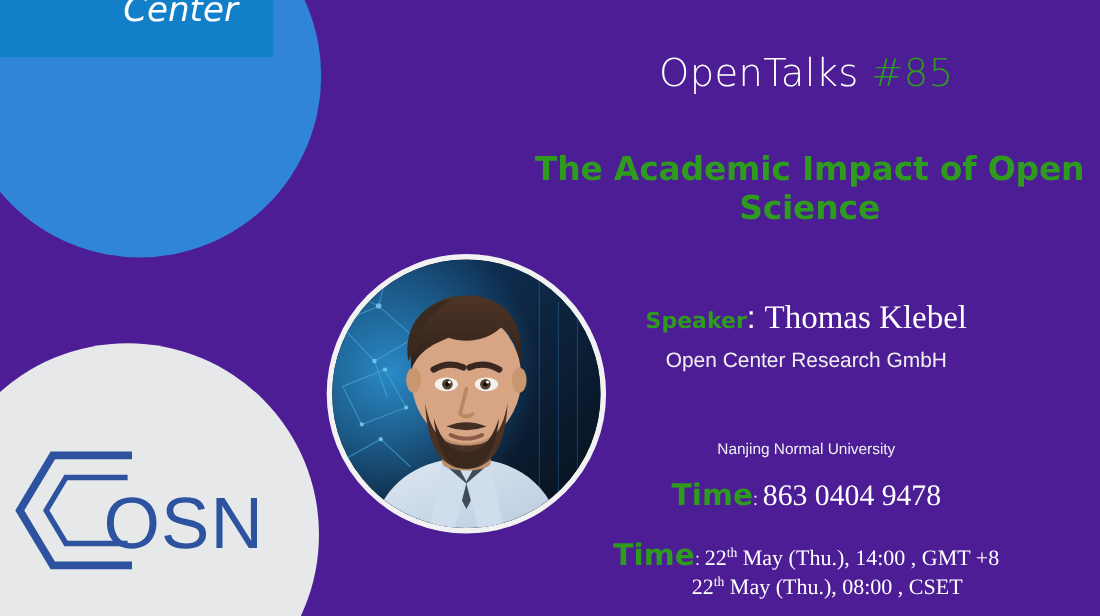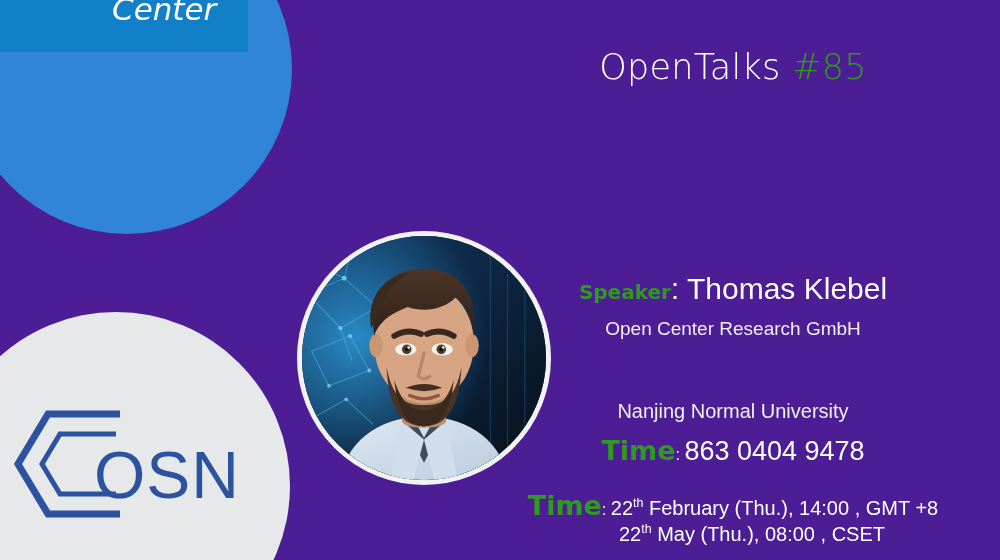--- a/index.html
+++ b/index.html
@@ -153,35 +153,35 @@
     text-align: center;
     white-space: nowrap;
   }
   .lbl {
     color: #2e9a1e;
     font-weight: bold;
     font-family: "DejaVu Sans", sans-serif;
   }
   .val {
     color: #ffffff;
-    font-family: Liberation Sans, sans-serif;
+    font-family: Liberation Serif, serif;
   }
   .colon { color: #ffffff; }
 
   .line-speaker { top: 272px; font-size: 29px; }
   .line-speaker .lbl { font-size: 20px; }
   .line-speaker .val { font-size: 30px; }
 
   .line-affil-1 { top: 318px; font-size: 19px; color: #f0f0f0; font-family: "Liberation Sans", sans-serif; }
 
   .line-coordinator { top: 353px; }
   .line-coordinator .lbl { font-size: 29px; }
   .line-coordinator .val { font-size: 30px; }
 
-  .line-affil-2 { top: 400px; font-size: 20px; color: #f0f0f0; font-family: "Liberation Sans", sans-serif; }
+  .line-affil-2 { top: 400px; font-size: 14px; color: #f0f0f0; font-family: "Liberation Sans", sans-serif; }
 
   .line-zoom { top: 435px; text-align: center; }
   .line-zoom .lbl { font-size: 27px; }
   .line-zoom .val { font-size: 27px; margin-top: 40px; }
 
   .line-time { top: 490px; text-align: center; }
   .line-time .lbl { font-size: 27px; }
   .line-time .val { font-size: 20px; }
 
   .line-time-2 { top: 523px; text-align: center; font-size: 20px; }
@@ -298,39 +298,40 @@
     </svg>
   </div>
 
   <div class="content">
 
     <div class="talk-series">
       <span>OpenTalks</span>
       <span class="num">#85</span>
     </div>
 
+    <div class="talk-title">The Academic Impact of Open Science</div>
 
     <div class="info-line line-speaker">
       <span class="lbl">Speaker</span><span class="colon">:</span>
       <span class="val">Thomas Klebel</span>
     </div>
 
     <div class="info-line line-affil-1">Open Center Research GmbH</div>
 
 
     <div class="info-line line-affil-2">Nanjing Normal University</div>
 
     <div class="info-line line-zoom">
       <span class="lbl">Time</span><span class="colon">:</span>
       <span class="val">863 0404 9478</span>
     </div>
 
     <div class="info-line line-time">
       <span class="lbl">Time</span><span class="colon">:</span>
-      <span class="val"><span>22</span><sup>th</sup><span> February (Thu.), 14:00 , GMT +8</span></span>
+      <span class="val"><span>22</span><sup>th</sup><span> May (Thu.), 14:00 , GMT +8</span></span>
     </div>
 
     <div class="info-line line-time-2">
       <span class="val"><span>22</span><sup>th</sup><span> May (Thu.),  08:00 , CSET</span></span>
     </div>
 
   </div>
 </div>
 
 </body></html>

